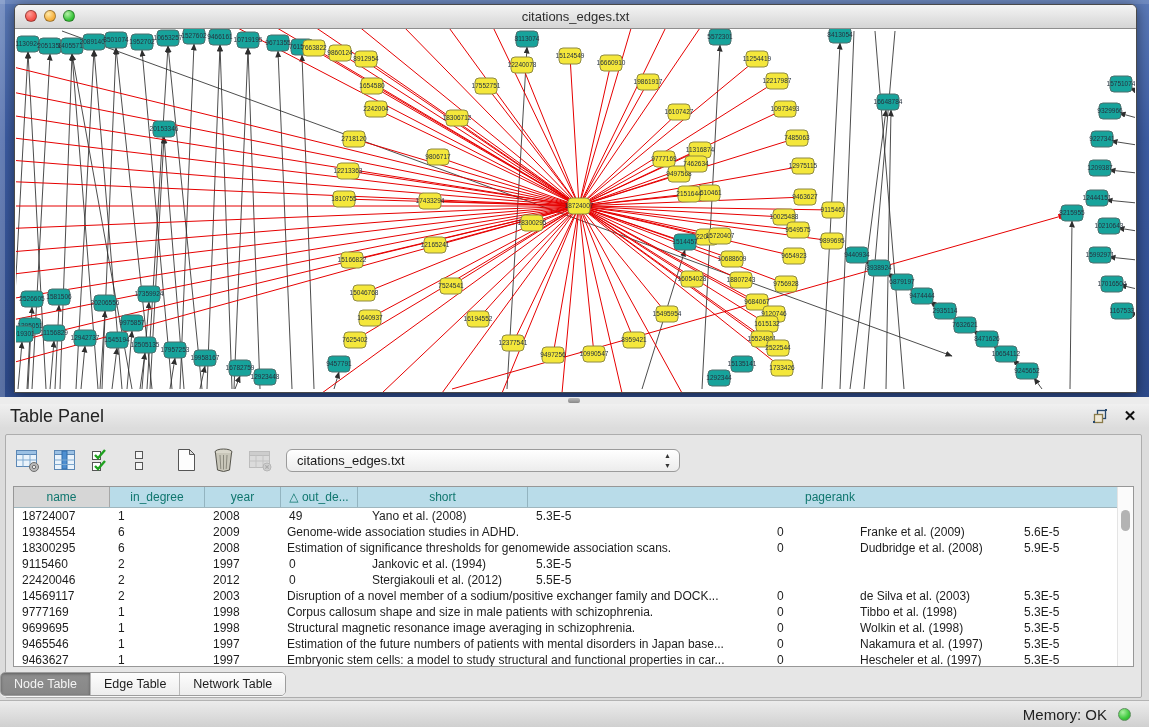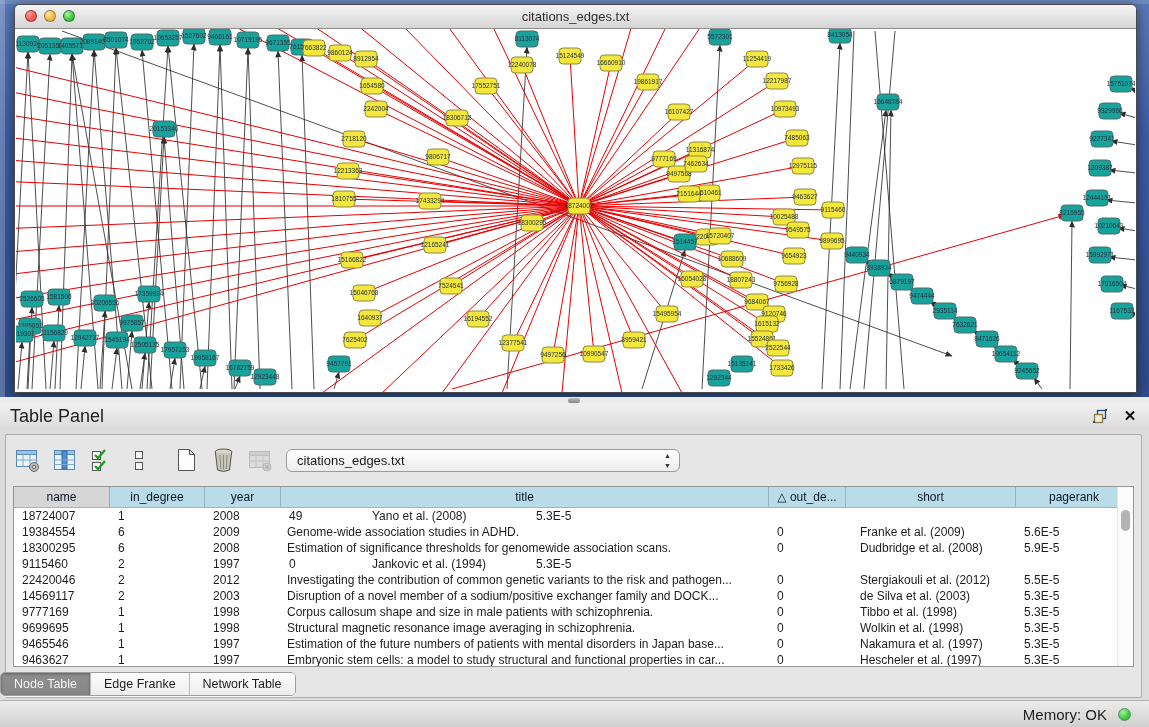--- a/index.html
+++ b/index.html
@@ -44,21 +44,21 @@
   .fx{font-family:"Liberation Serif",serif;font-style:italic;font-weight:bold;font-size:15px;color:#111;}
   .fx small{font-size:10px;font-weight:bold;}
   .combo{position:absolute;left:286px;top:449px;width:394px;height:23px;box-sizing:border-box;
     border:1px solid #9b9b9b;border-radius:6px;background:linear-gradient(#ffffff,#ececec);
     font-size:13px;color:#1a1a1a;line-height:21px;padding-left:10px;}
   .combo .arrows{position:absolute;right:8px;top:1px;font-size:7px;line-height:10px;color:#333;text-align:center;}
   
   .tbl{position:absolute;left:13px;top:486px;width:1121px;height:181px;box-sizing:border-box;
     border:1px solid #979797;background:#fff;overflow:hidden;}
   .thead{display:flex;height:20px;border-bottom:1px solid #9fb6be;}
-  .th{box-sizing:border-box;height:20px;line-height:20px;text-align:center;font-size:12px;color:#0f172a;
+  .th{box-sizing:border-box;height:20px;line-height:20px;text-align:center;font-size:12px;color:#0f766e;
     background:#b9dce9;border-right:1px solid #93b4c0;overflow:hidden;white-space:nowrap;}
   .th.c0{background:#d6d6d6;border-right:1px solid #a7a7a7;}
   .trow{display:flex;height:16px;line-height:16px;font-size:12px;color:#1d1d1d;white-space:nowrap;}
   .td{box-sizing:border-box;overflow:hidden;text-overflow:clip;padding-left:8px;}
   .c0{width:96px}.c1{width:95px}.c2{width:76px}.c3{width:488px}.c4{width:77px}.c5{width:170px}.c6{flex:1}
   .td.c3{padding-left:6px}.td.c5{padding-left:14px}
   .vscroll{position:absolute;right:0;top:0;width:15px;bottom:0;background:#fbfbfb;border-left:1px solid #e4e4e4;}
   .vthumb{position:absolute;left:3px;top:23px;width:9px;height:21px;background:#b3b3b3;border-radius:5px;}
   
   .tabs{position:absolute;left:0;top:672px;width:1149px;display:flex;justify-content:flex-start;}
@@ -815,21 +815,20 @@
 <div class="combo">
   <span>citations_edges.txt</span>
   <span class="arrows">▲<br>▼</span>
 </div>
 
 <div class="tbl">
   <div class="thead" id="theadRow">
       <div class="th c0">name</div>
       <div class="th c1">in_degree</div>
       <div class="th c2">year</div>
-      <div class="th c3">title</div>
       <div class="th c4">△ out_de...</div>
       <div class="th c5">short</div>
       <div class="th c6">pagerank</div>
     </div>
   <div id="tbodyRows">
       <div class="trow">
         <div class="td c0">18724007</div>
         <div class="td c1">1</div>
         <div class="td c2">2008</div>
         <div class="td c4">49</div>
@@ -859,21 +858,20 @@
         <div class="td c1">2</div>
         <div class="td c2">1997</div>
         <div class="td c4">0</div>
         <div class="td c5">Jankovic et al. (1994)</div>
         <div class="td c6">5.3E-5</div>
       </div>
       <div class="trow">
         <div class="td c0">22420046</div>
         <div class="td c1">2</div>
         <div class="td c2">2012</div>
-        <div class="td c3">Investigating the contribution of common genetic variants to the risk and pathogen...</div>
         <div class="td c4">0</div>
         <div class="td c5">Stergiakouli et al. (2012)</div>
         <div class="td c6">5.5E-5</div>
       </div>
       <div class="trow">
         <div class="td c0">14569117</div>
         <div class="td c1">2</div>
         <div class="td c2">2003</div>
         <div class="td c3">Disruption of a novel member of a sodium/positive exchanger family and DOCK...</div>
         <div class="td c4">0</div>
@@ -918,21 +916,21 @@
       </div>
     </div>
   <div class="vscroll">
     <div class="vthumb"></div>
   </div>
 </div>
 
 <div class="tabs">
   <div class="seg" id="segTabs">
       <div class="seg-btn active">Node Table</div>
-      <div class="seg-btn">Edge Franke</div>
+      <div class="seg-btn">Edge Table</div>
       <div class="seg-btn">Network Table</div>
     </div>
 </div>
 
 <div class="statusbar">
   <span class="mem">Memory: OK</span>
   <span class="memdot"></span>
 </div>
 
 </body></html>

